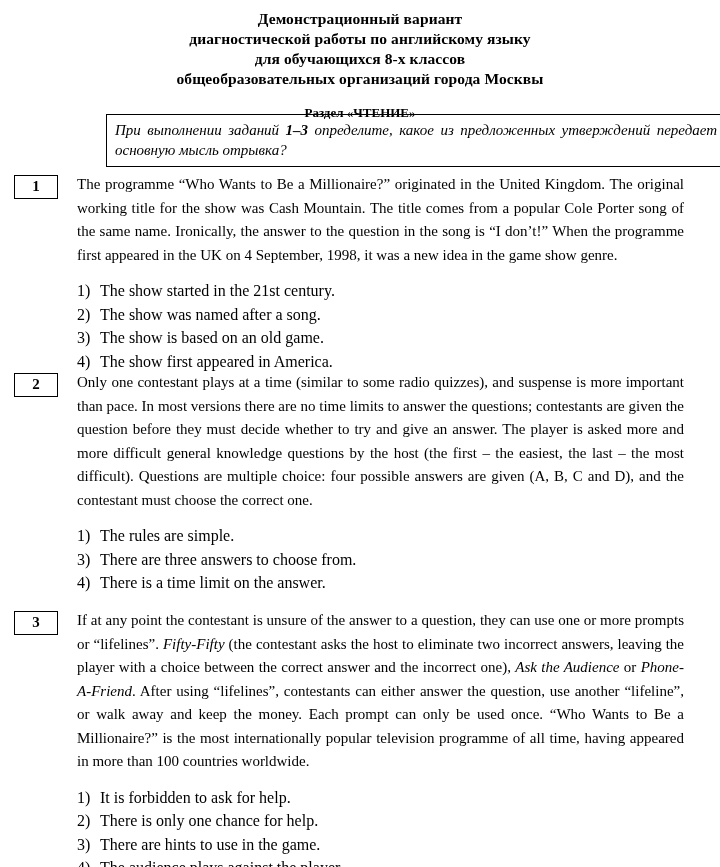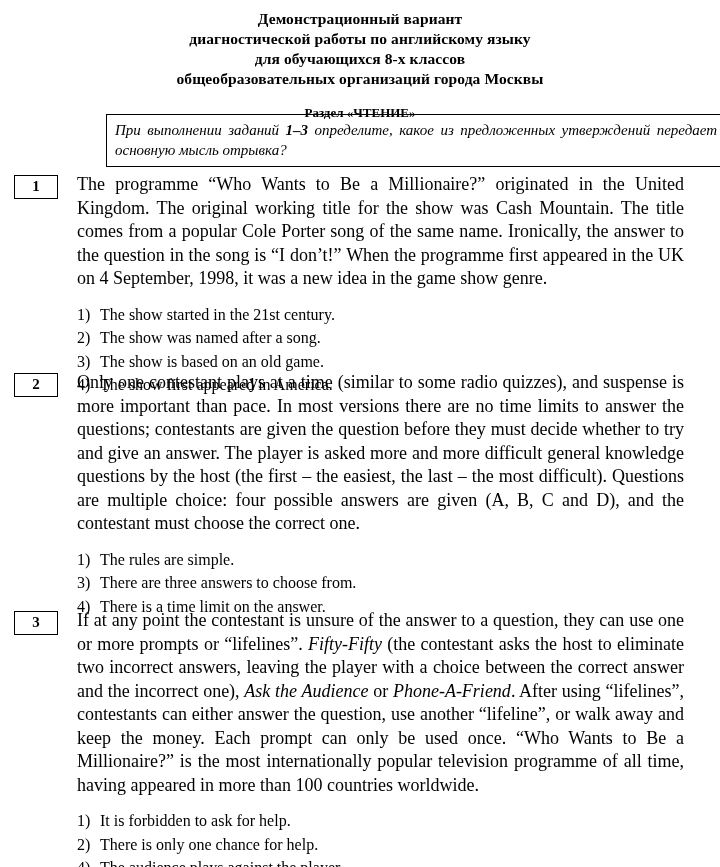--- a/index.html
+++ b/index.html
@@ -90,21 +90,21 @@
     background: #fff;
   }
 
   .task-body {
     margin-left: 77px;
     margin-right: 36px;
   }
 
   .passage {
     margin: 0;
-    font-size: 18px;
+    font-size: 15px;
     line-height: 23.5px;
     text-align: justify;
     text-align-last: left;
   }
   .passage i { font-style: italic; }
 
   .options {
     list-style: none;
     margin: 12px 0 0 0;
     padding: 0;
@@ -161,18 +161,19 @@
     </div>
   </div>
 
   <div class="task" id="task-3">
     <div class="task-number-box">3</div>
     <div class="task-body">
       <p class="passage"><span>If at any point the contestant is unsure of the answer to a question, they can use one or more prompts or “lifelines”. </span><i>Fifty-Fifty</i><span> (the contestant asks the host to eliminate two incorrect answers, leaving the player with a choice between the correct answer and the incorrect one), </span><i>Ask the Audience</i><span> or </span><i>Phone-A-Friend</i><span>. After using “lifelines”, contestants can either answer the question, use another “lifeline”, or walk away and keep the money. Each prompt can only be used once. “Who Wants to Be a Millionaire?” is the most internationally popular television programme of all time, having appeared in more than 100 countries worldwide.</span></p>
       <ul class="options">
           <li class="option"><span class="option-marker">1)</span><span>It is forbidden to ask for help.</span></li>
           <li class="option"><span class="option-marker">2)</span><span>There is only one chance for help.</span></li>
+          <li class="option"><span class="option-marker">3)</span><span>There are hints to use in the game.</span></li>
           <li class="option"><span class="option-marker">4)</span><span>The audience plays against the player.</span></li>
         </ul>
     </div>
   </div>
 
 </div>
 
 </body></html>

